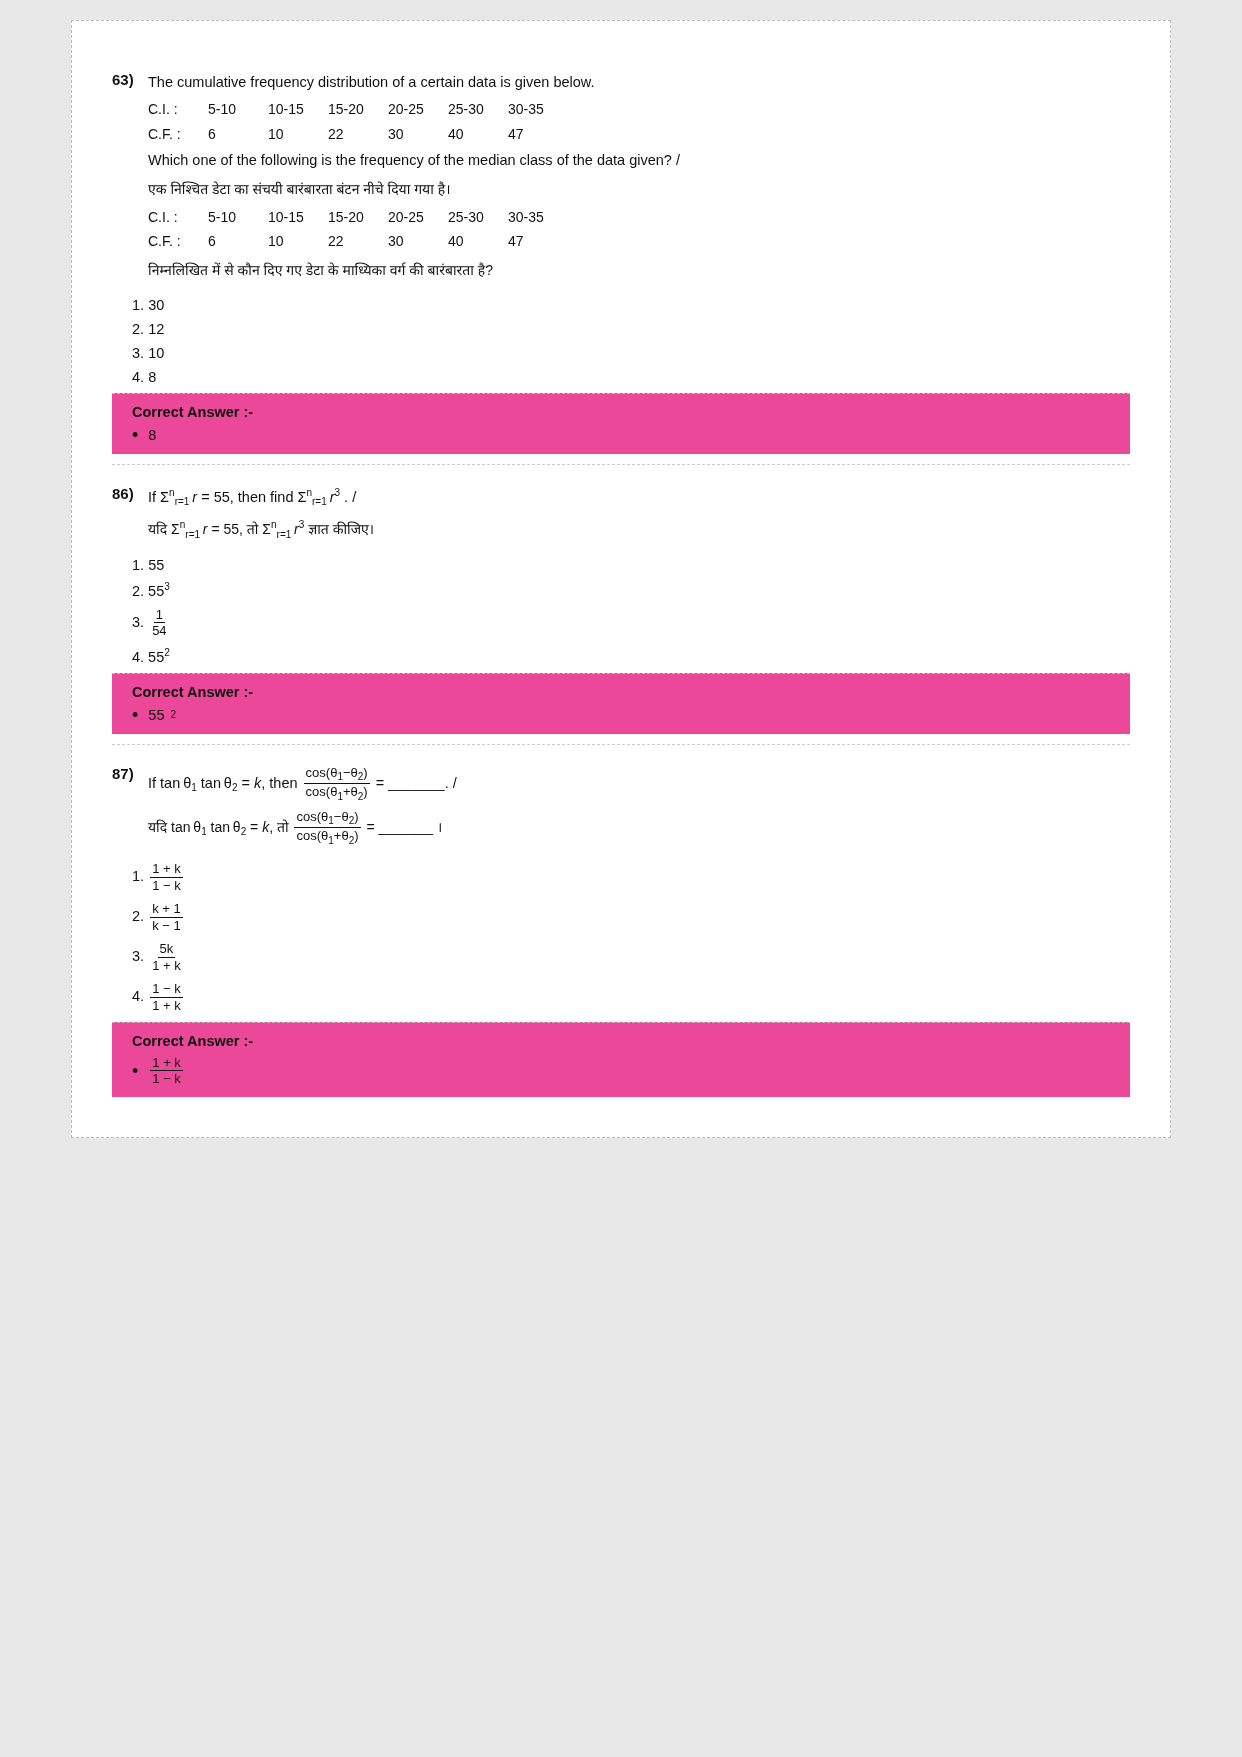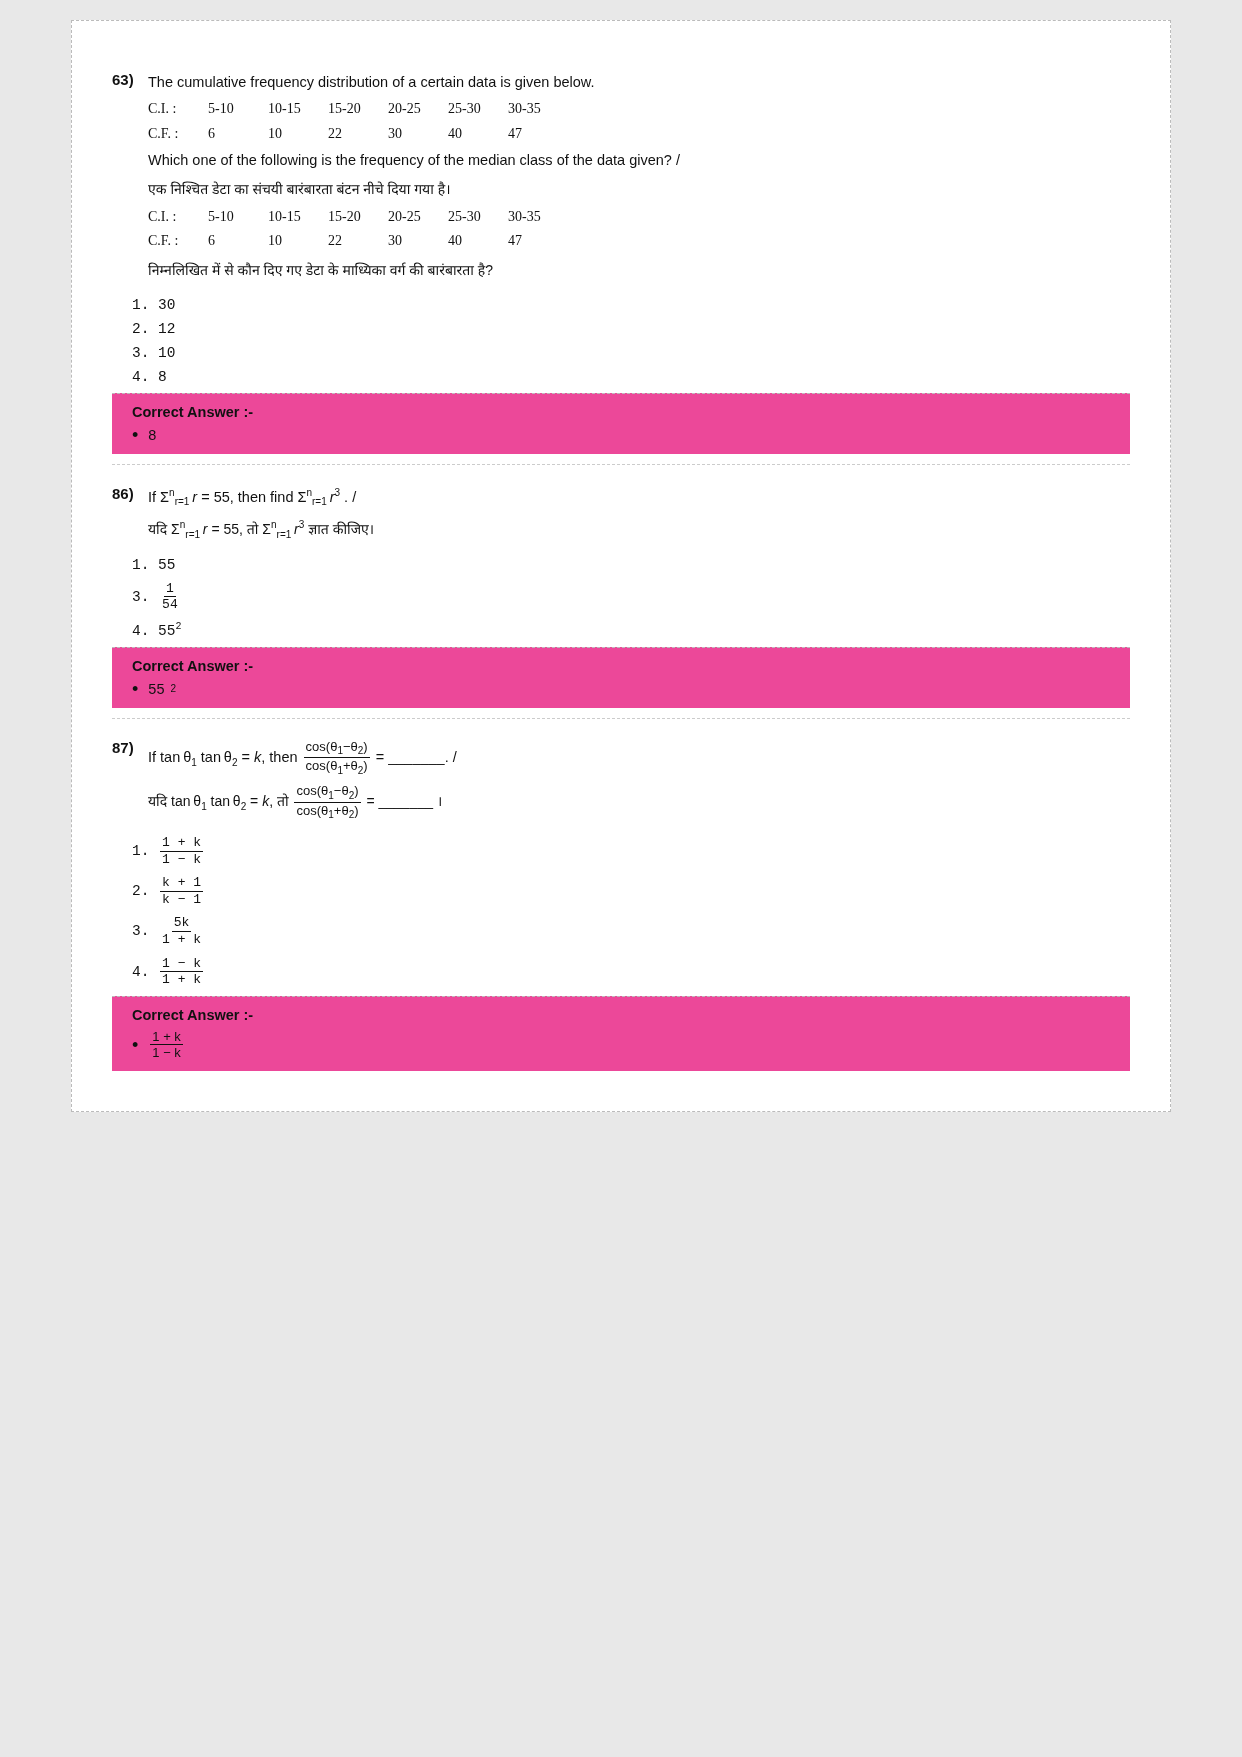--- a/index.html
+++ b/index.html
@@ -41,21 +41,20 @@
       flex: 1;
     }
     .ci-table {
       margin: 4px 0 4px 0;
       font-size: 14px;
     }
     .ci-row {
       display: flex;
       gap: 0;
       margin: 2px 0;
-      font-family: Liberation Serif, serif;
     }
     .ci-label {
       min-width: 60px;
       font-size: 14px;
     }
     .ci-val {
       min-width: 60px;
       font-size: 14px;
       text-align: left;
     }
@@ -63,21 +62,20 @@
       font-size: 14px;
       margin: 6px 0 2px 0;
       line-height: 1.7;
     }
     .options {
       margin: 12px 0 4px 20px;
     }
     .option {
       margin: 8px 0;
       font-size: 14.5px;
-      font-family: Liberation Mono, monospace;
     }
     .correct-answer-section {
       background: #ec4899;
       border-top: 1px dashed #bbb;
       padding: 10px 0 10px 20px;
       margin-top: 8px;
     }
     .correct-label {
       font-weight: bold;
       font-size: 14.5px;
@@ -219,20 +217,24 @@
           यदि Σ<span class="superscript">n</span><span class="subscript">r=1</span> <span class="math-expr">r</span> = 55,  तो Σ<span class="superscript">n</span><span class="subscript">r=1</span> <span class="math-expr">r</span><span class="superscript">3</span> ज्ञात कीजिए।
         </div>
       </div>
     </div>
     <div class="options">
       <div class="option">
         <span>1.</span>
         <span>55</span>
       </div>
       <div class="option">
+        <span>2.</span>
+        55<span class="superscript">3</span>
+      </div>
+      <div class="option">
         <span>3.</span>
         <span class="frac">
           <span class="num">1</span>
           <span class="den">54</span>
         </span>
       </div>
       <div class="option">
         <span>4.</span>
         55<span class="superscript">2</span>
       </div>

